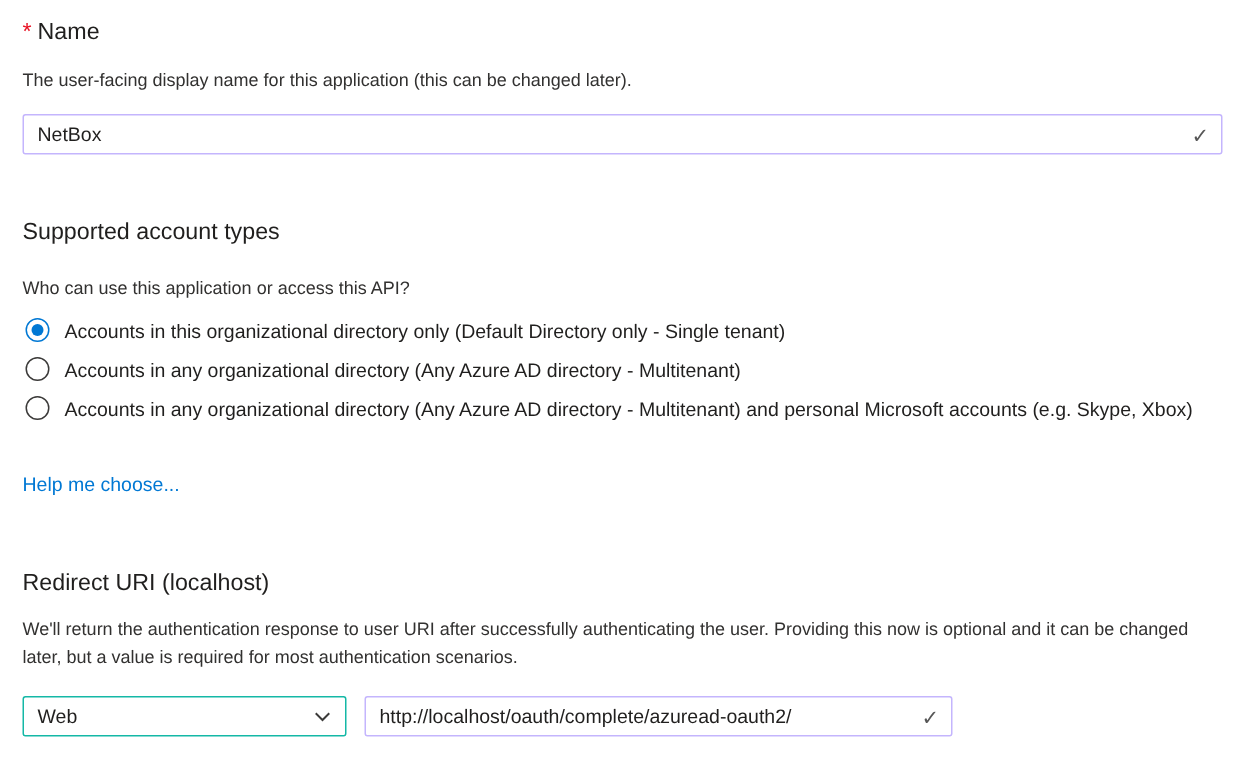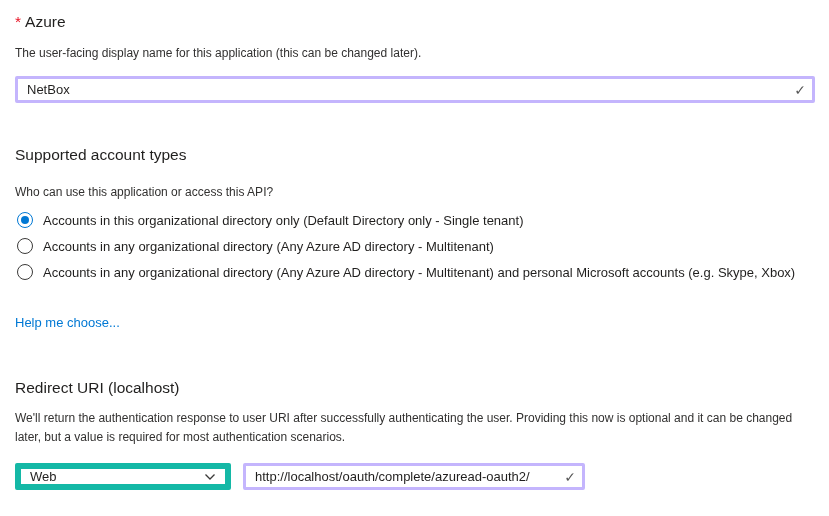--- a/index.html
+++ b/index.html
@@ -24,21 +24,21 @@
     font-size: 12px;
     line-height: 19px;
     color: #323130;
   }
 
   .field-wrap { position: relative; }
 
   .text-input {
     width: 100%;
     height: 27px;
-    border: 3px solid #c4b5fd;
+    border: 1px solid #c4b5fd;
     border-radius: 2px;
     background: #ffffff;
     font-family: "Liberation Sans", sans-serif;
     font-size: 13px;
     color: #201f1e;
     padding: 0 28px 0 9px;
     outline: none;
   }
   .field-check {
     position: absolute;
@@ -103,46 +103,46 @@
   .redirect-controls {
     margin-top: 16px;
     display: flex;
     gap: 12px;
     align-items: center;
   }
   .platform-select {
     position: relative;
     width: 216px;
     height: 27px;
-    border: 6px solid #14b8a6;
+    border: 1px solid #14b8a6;
     border-radius: 2px;
     background: #ffffff;
     display: flex;
     align-items: center;
     padding: 0 30px 0 9px;
     font-size: 13px;
     color: #201f1e;
     cursor: pointer;
   }
   .chevron {
     position: absolute;
     right: 9px;
     top: 50%;
     transform: translateY(-50%);
     width: 12px; height: 12px;
   }
-  .uri-field { width: 342px; }
+  .uri-field { width: 392px; }
 </style>
 </head>
 <body>
 
 <div class="page">
 
   <div class="section-title">
-    <span class="required-marker">*</span><span>Azure</span>
+    <span class="required-marker">*</span><span>Name</span>
   </div>
 
   <div class="desc name-desc">The user-facing display name for this application (this can be changed later).</div>
 
   <div class="field-wrap name-field">
     <input class="text-input" type="text" value="NetBox" style="">
     <span class="field-check">✓</span>
   </div>
 
   <div class="account-section">

